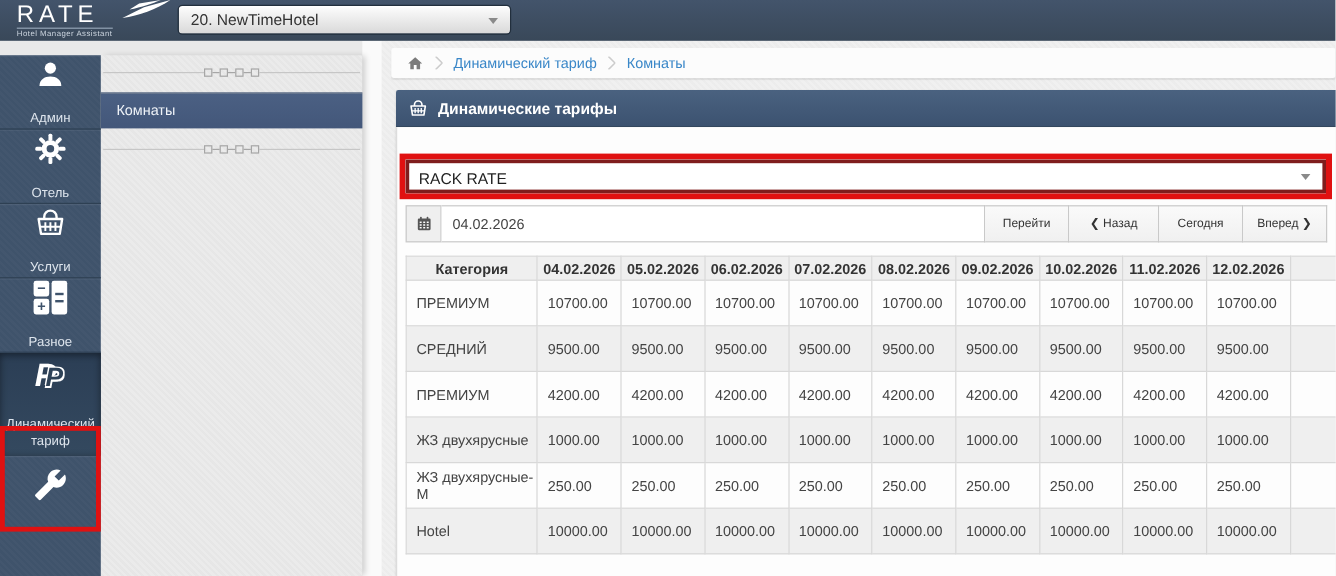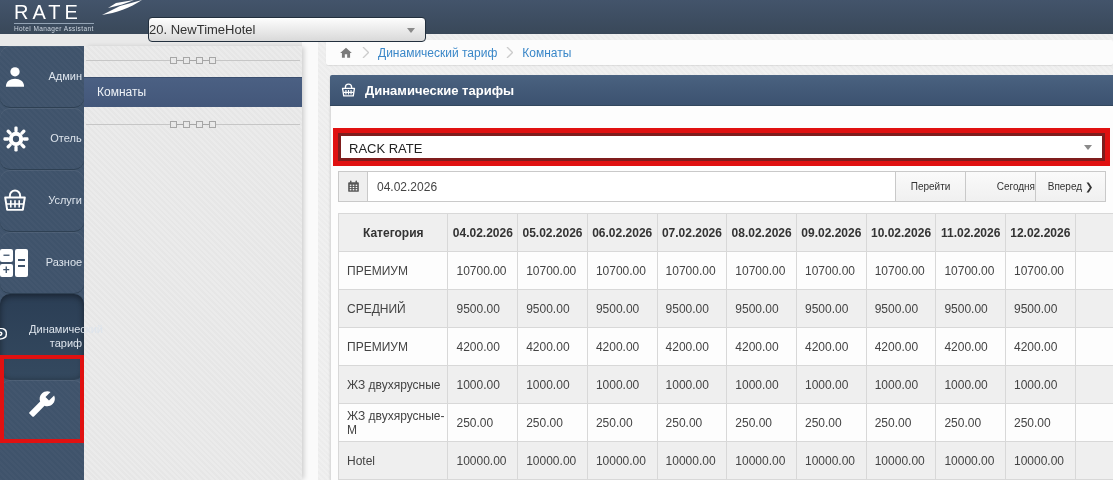--- a/index.html
+++ b/index.html
@@ -9,30 +9,30 @@
   
   .topbar { position:absolute; left:0; top:0; width:1113px; height:34px;
             background:linear-gradient(#43546b,#394859); z-index:30; }
   .logo { position:absolute; left:14px; top:2px; color:#fff; }
   .logo-title { font-size:20px; letter-spacing:4px; font-weight:400; line-height:20px; }
   .logo-swoosh { position:absolute; left:86px; top:-2px; }
   .logo-sub { font-size:6.5px; color:#cdd6e0; border-top:1px solid #93a3b5; margin-top:1px; padding-top:1px; letter-spacing:.4px; }
   .hotel-select { position:absolute; left:148px; top:4px; width:278px; height:25px;
                   background:linear-gradient(#fdfdfd,#d9d9d9); border:1px solid #222f3d;
                   border-radius:4px; box-shadow:inset 0 1px 0 #fff; font-size:13px; color:#333;
-                  line-height:23px; padding-left:0;margin-top:13px; }
+                  line-height:23px; padding-left:10px; }
   .caret { position:absolute; right:10px; top:50%; margin-top:-2px; width:0; height:0;
            border-left:4px solid transparent; border-right:4px solid transparent; border-top:5px solid #8a8a8a; }
 
   
   .sidebar { position:absolute; left:0; top:46px; width:84px; bottom:0; background:#3f536b; z-index:20;
              background-image:repeating-linear-gradient(45deg, rgba(255,255,255,.02) 0 2px, transparent 2px 4px); }
-  .sb-item { height:62px; display:flex; flex-direction:row; align-items:center; justify-content:center;
+  .sb-item { height:62px; display:flex; flex-direction:column; align-items:center; justify-content:center;
              gap:16px; border-bottom:1px solid #2e4053; box-shadow:inset 0 1px 0 rgba(255,255,255,.07);
-             cursor:pointer; text-align:center;border-radius:10px; }
+             cursor:pointer; text-align:center; }
   .sb-item .lbl { font-size:11px; color:#dde4ec; line-height:1.2; padding:0 2px; }
   .sb-item.tall { height:86px; }
   .sb-item.active { background:linear-gradient(#2b3e55,#34495f); box-shadow:inset 0 2px 6px rgba(0,0,0,.45); }
   .sb-item.stub { height:48px; border-bottom:none; }
   .sb-icon { width:32px; height:30px; display:flex; align-items:center; justify-content:center; }
 
   .misc-icon { display:flex; gap:2px; }
   .m-col { display:flex; flex-direction:column; gap:2px; }
   .m-sq { width:13px; height:13px; background:#fff; border-radius:2px; color:#3f536b;
           font-weight:bold; font-size:12px; line-height:12px; text-align:center; }
@@ -84,24 +84,24 @@
   .rate-select { width:100%; height:100%; border:3px solid #7f1d1d; background:#fff; position:relative;
                  font-size:13px; color:#222; line-height:26px; padding-left:8px; cursor:pointer; }
 
   .date-row { position:absolute; left:7px; top:65px; width:768px; height:31px; display:flex; font-size:12px; }
   .addon { width:30px; background:#efefef; border:1px solid #c9c9c9; display:flex; align-items:center;
            justify-content:center; cursor:pointer; }
   .date-input { flex:1; border:1px solid #c9c9c9; border-left:none; background:#fff; color:#444;
                 font-size:12px; padding:0 9px; font-family:"Liberation Sans",sans-serif; outline:none; }
   .btn { border:1px solid #c9c9c9; border-left:none; background:linear-gradient(#fafafa,#f0f0f0);
          color:#333; font-size:10px; line-height:29px; text-align:center; cursor:pointer; white-space:nowrap; }
-  .btn-go{width:70px;} .btn-back{width:75px;} .btn-today{width:70px;text-align:right;} .btn-fwd{width:70px;}
+  .btn-go{width:70px;} .btn-back{width:75px;} .btn-today{width:70px;} .btn-fwd{width:70px;}
 
   table.rates { position:absolute; left:7px; top:107px; border-collapse:collapse; table-layout:fixed; }
-  table.rates th { height:38px; background:#efefef; border:1px solid #d8d8d8; font-size:12px; font-weight:bold;
+  table.rates th { height:20px; background:#efefef; border:1px solid #d8d8d8; font-size:12px; font-weight:bold;
                    color:#333; text-align:center; }
   table.rates td { height:38px; border:1px solid #d8d8d8; font-size:12px; color:#444; text-align:left;
                    padding-left:8px; background:#fdfdfd; }
   table.rates tr.striped td { background:#efefef; }
 </style>
 </head>
 <body>
 
 <div class="topbar">
   <div class="logo">
@@ -278,20 +278,21 @@
                 <rect x="10.7" y="12.6" width="2.6" height="2"></rect>
                 <rect x="15.4" y="12.6" width="2.6" height="2"></rect>
               <rect x="6" y="16.2" width="2.6" height="2"></rect>
                 <rect x="10.7" y="16.2" width="2.6" height="2"></rect>
                 <rect x="15.4" y="16.2" width="2.6" height="2"></rect>
             </g>
           </svg>
         </div>
         <input class="date-input" type="text" value="04.02.2026" style="">
         <div class="btn btn-go">Перейти</div>
+        <div class="btn btn-back">❮ Назад</div>
         <div class="btn btn-today">Сегодня</div>
         <div class="btn btn-fwd">Вперед ❯</div>
       </div>
 
       <table class="rates">
         <colgroup>
             <col style="width: 116px;">
             <col style="width: 72px;">
             <col style="width: 72px;">
             <col style="width: 72px;">

